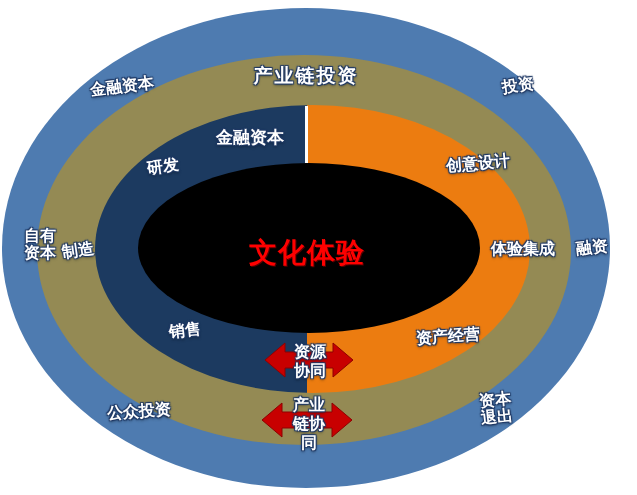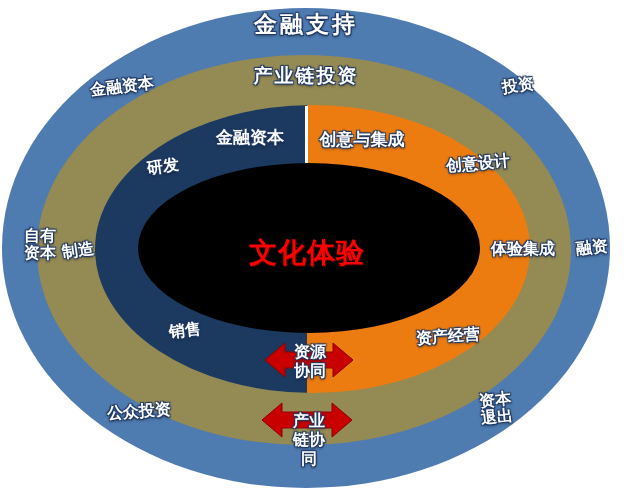--- a/index.html
+++ b/index.html
@@ -41,39 +41,37 @@
   #lbl-financing{left:592px;top:248px;--rot:-6deg;}
   #lbl-sales{left:185px;top:331px;--rot:-6deg;}
   #lbl-asset-operation{left:448px;top:337px;--rot:-4deg;}
   #lbl-public-investment{left:139px;top:412px;--rot:-4deg;}
   #lbl-capital-exit{left:496px;top:408px;--rot:-6deg;}
   .dbl-arrow{position:absolute;overflow:visible;}
   #arrow1{left:265px;top:341px;}
   #arrow2{left:262px;top:401px;}
   .arrow-text{line-height:19px;}
   #arrow1-text{left:310px;top:361px;text-align:center;}
-  #arrow2-text{left:309px;top:439px;text-align:center;}
+  #arrow2-text{left:309px;top:423px;text-align:center;}
 </style>
 </head>
 <body>
 
 <div class="canvas">
 
   <div class="ellipse" id="ring-outer"></div>
   <div class="ellipse" id="ring-middle"></div>
   <div class="ellipse" id="ring-inner"></div>
   <div class="ellipse" id="center-ellipse"></div>
   <div id="split-line"></div>
 
-  <div class="lbl" id="lbl-finance-support">金融支持</div>
   <div class="lbl" id="lbl-chain-investment">产业链投资</div>
   <div class="lbl" id="lbl-financial-capital">金融资本</div>
   <div class="lbl" id="lbl-investment">投资</div>
   <div class="lbl" id="lbl-products-services">金融资本</div>
-  <div class="lbl" id="lbl-creativity-integration">创意与集成</div>
   <div class="lbl" id="lbl-rnd">研发</div>
   <div class="lbl" id="lbl-creative-design">创意设计</div>
 
   <div class="lbl multiline" id="lbl-own-capital">
     <div>自有</div>
     <div>资本</div>
   </div>
 
   <div class="lbl" id="lbl-manufacturing">制造</div>
   <div class="lbl" id="lbl-experience-integration">体验集成</div>

